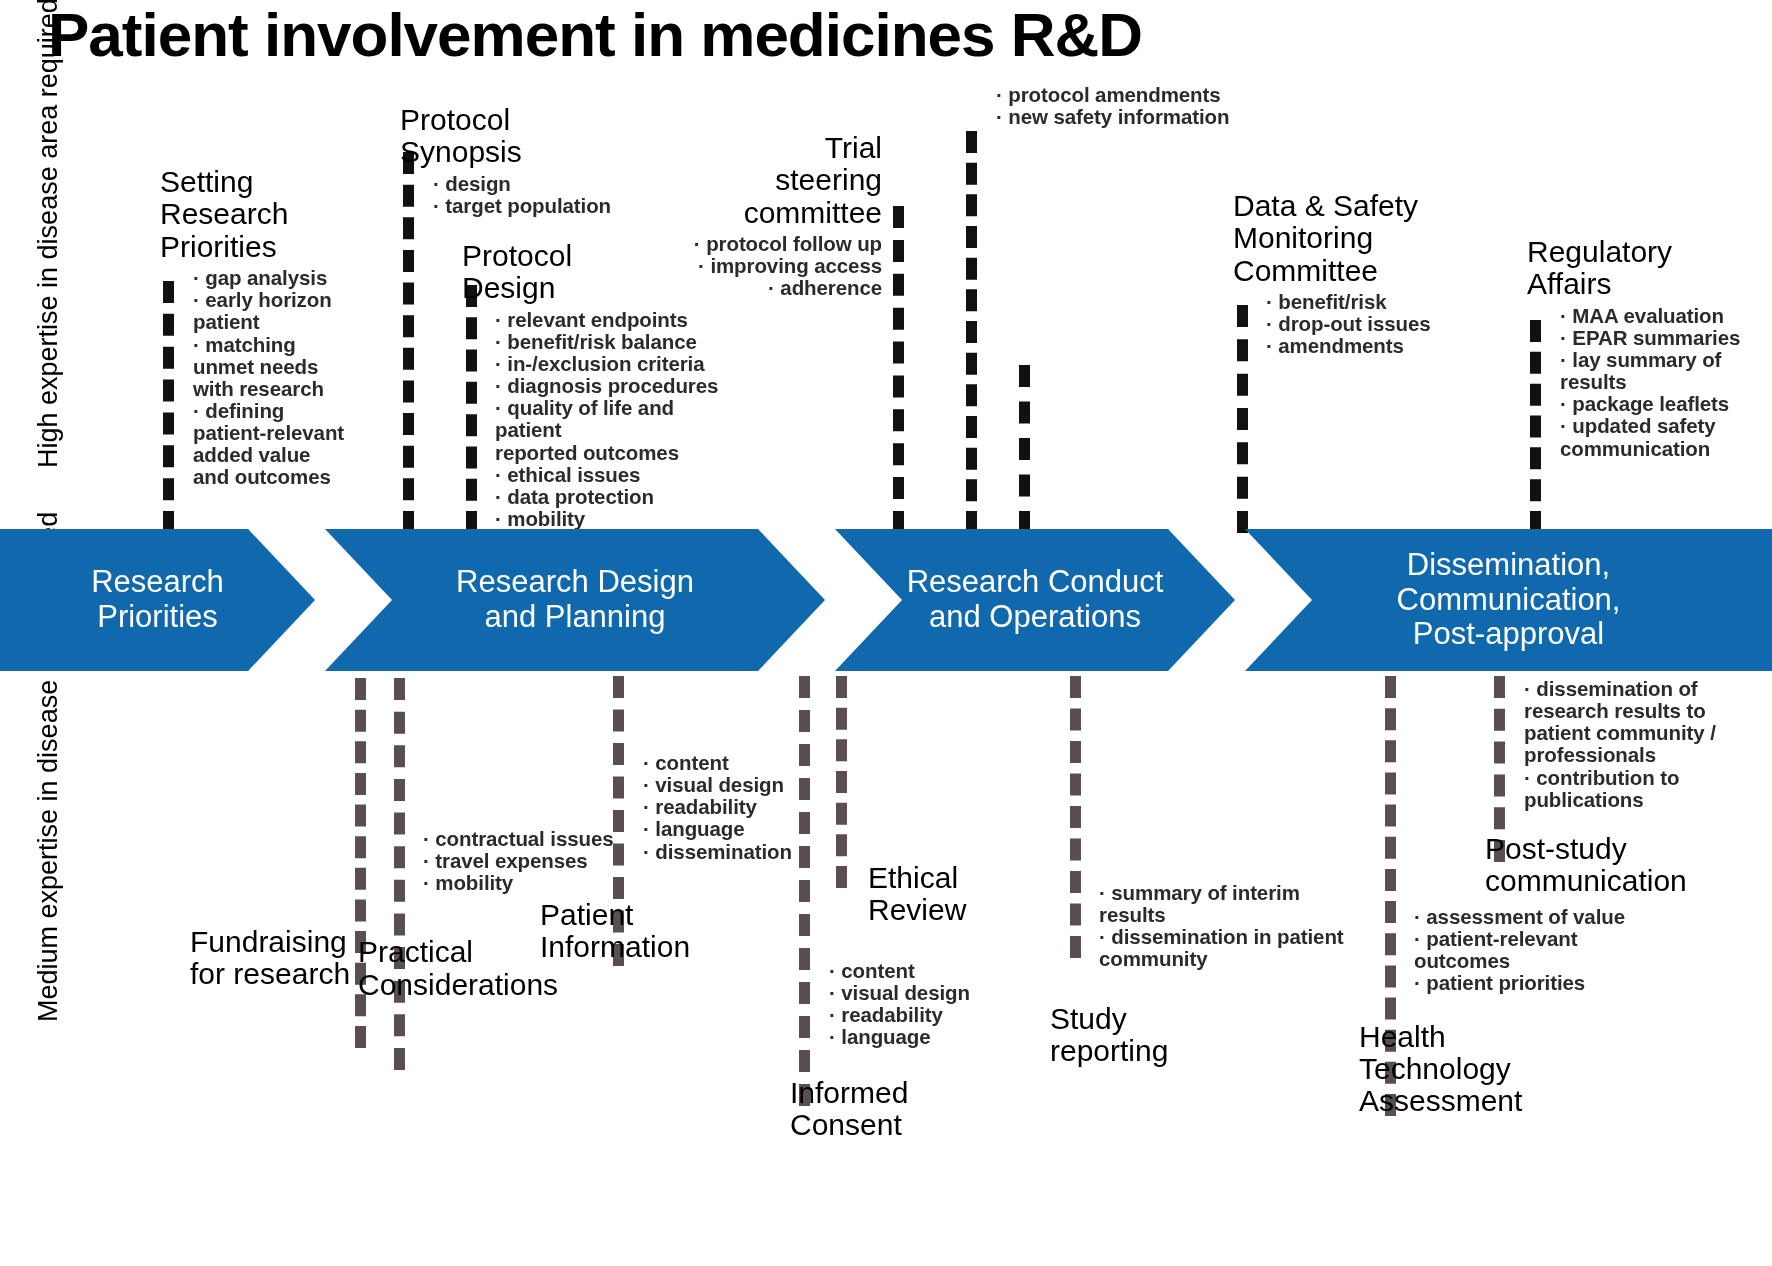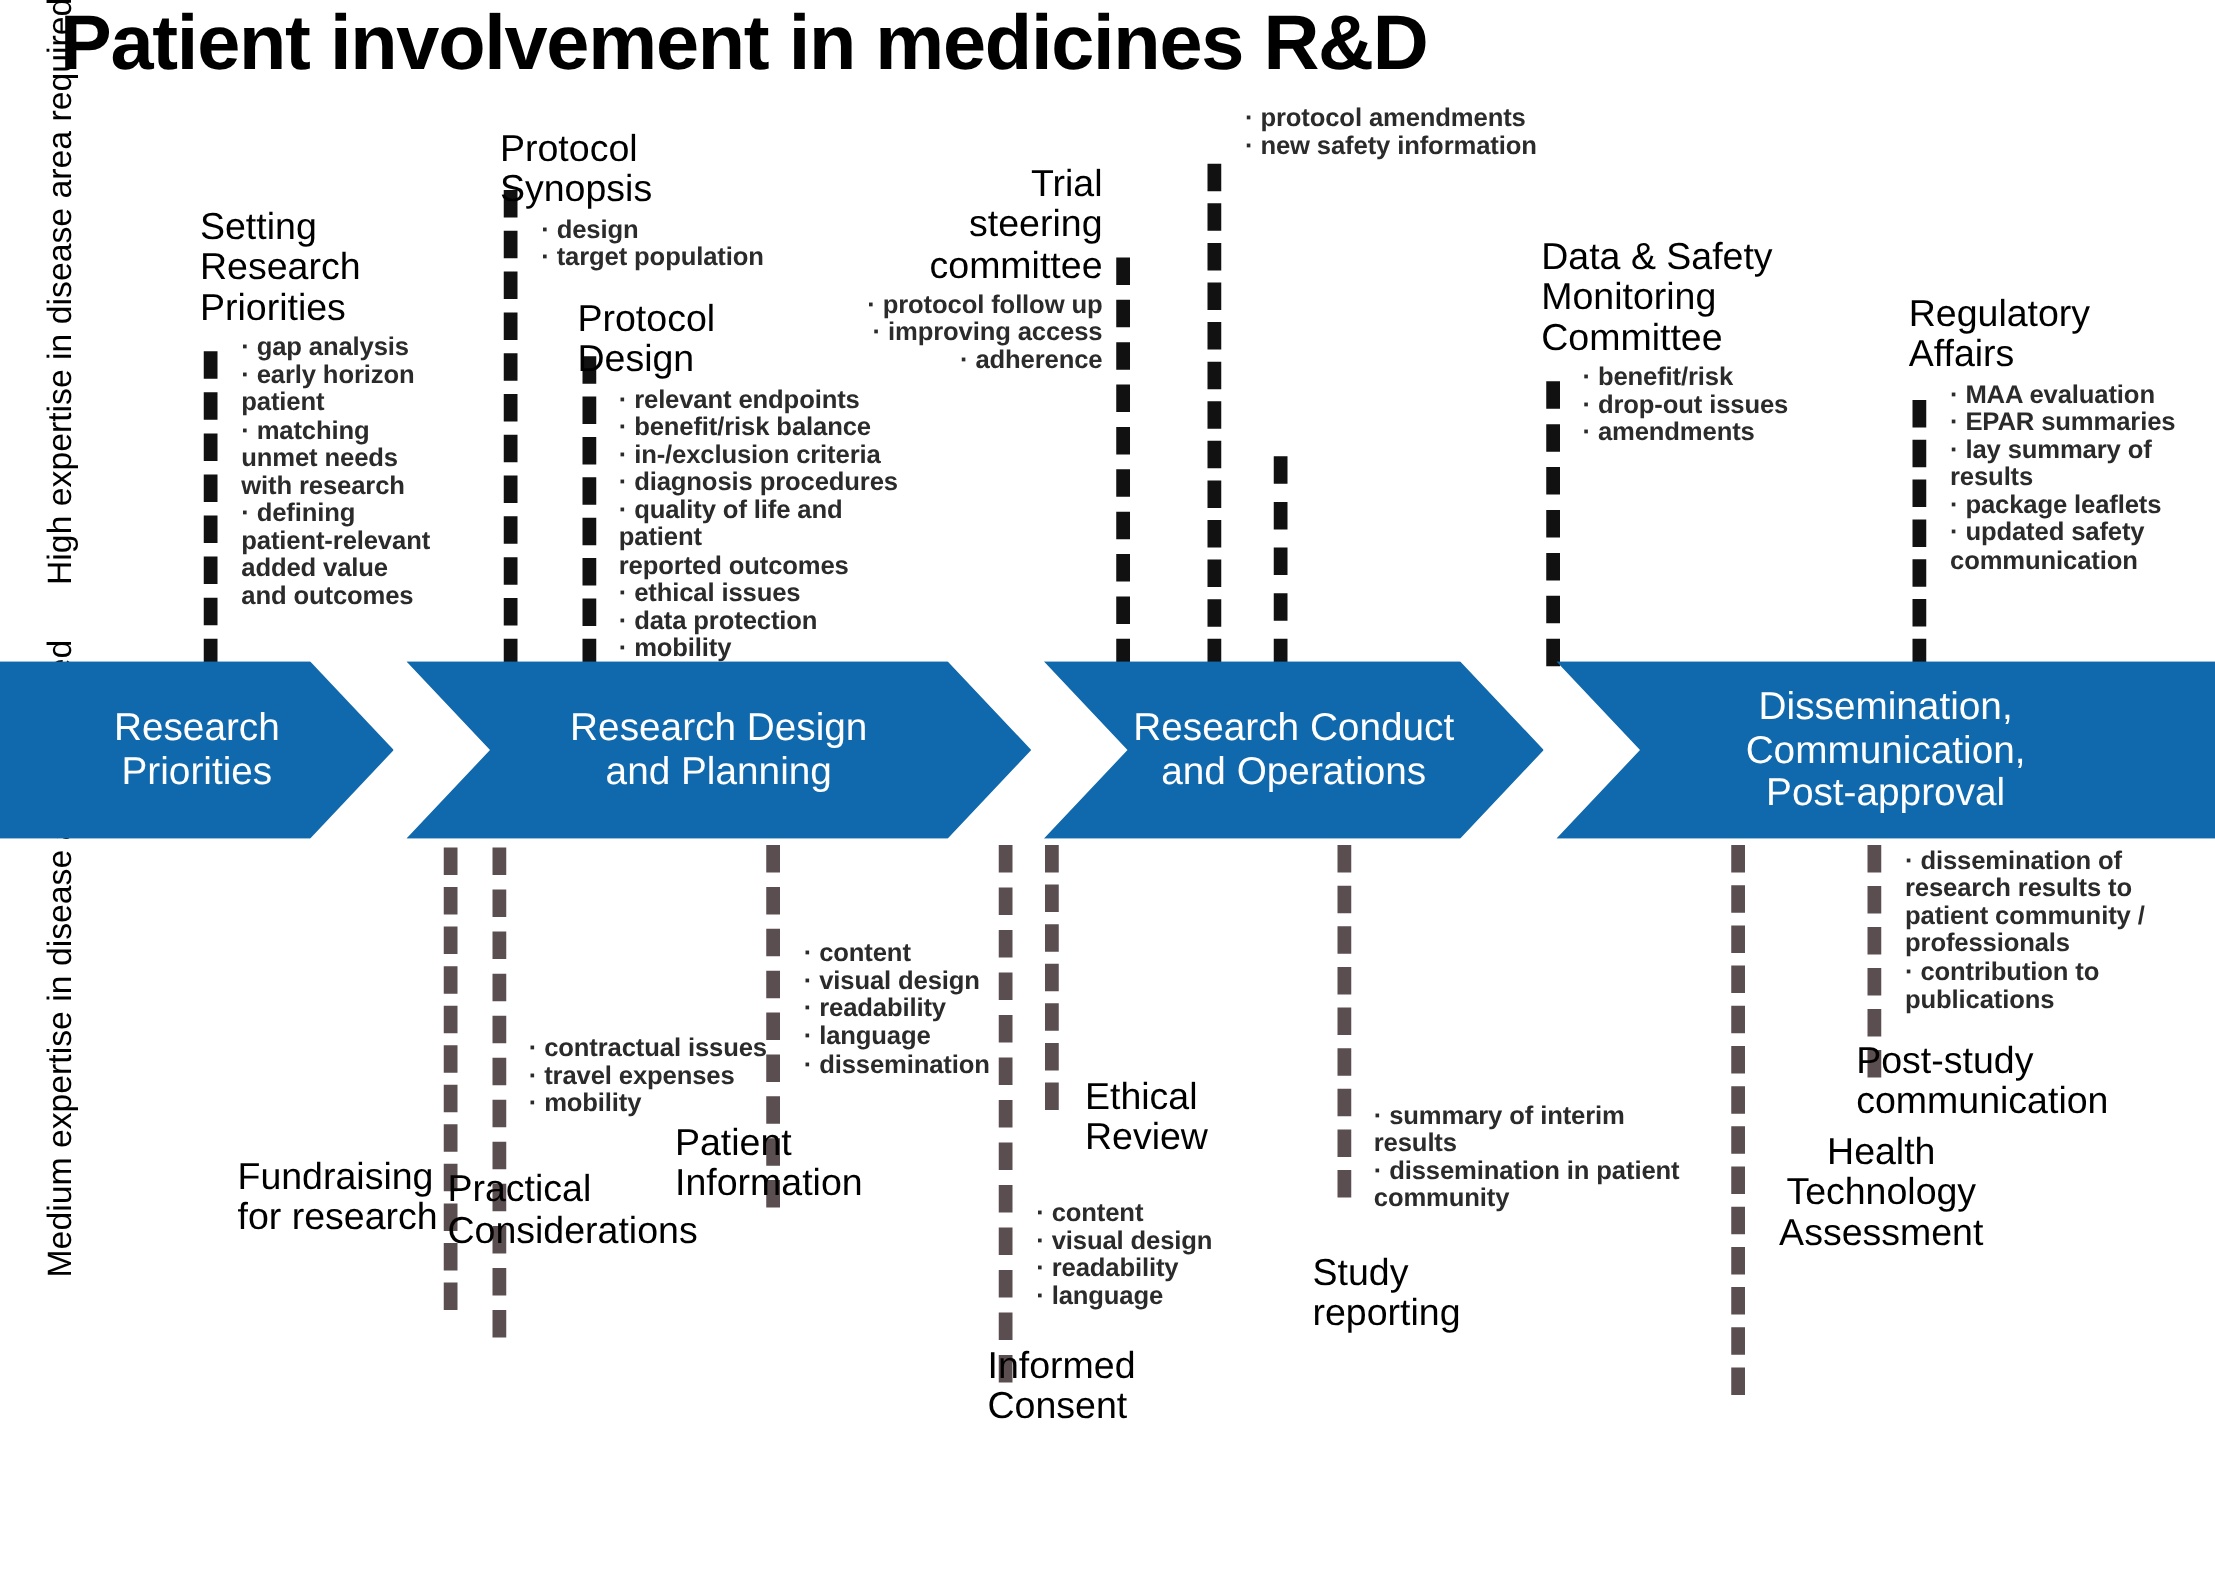--- a/index.html
+++ b/index.html
@@ -336,18 +336,24 @@
 patient community /
 professionals</li>
       <li>· contribution to
 publications</li>
     </ul>
     <h3 style="margin-left:-6px;">Post-study
 communication</h3>
   </div>
 
   <div class="block" style="left:1381px; top:906px; width:270px;">
-    <h3 style="margin-left:-22px;text-align:center;">Health
+    <ul style="margin-left:33px; margin-bottom:26px;">
+      <li>· assessment of value</li>
+      <li>· patient-relevant
+outcomes</li>
+      <li>· patient priorities</li>
+    </ul>
+    <h3 style="margin-left:-22px;">Health
 Technology
 Assessment</h3>
   </div>
 
 </div>
 
 </body></html>

